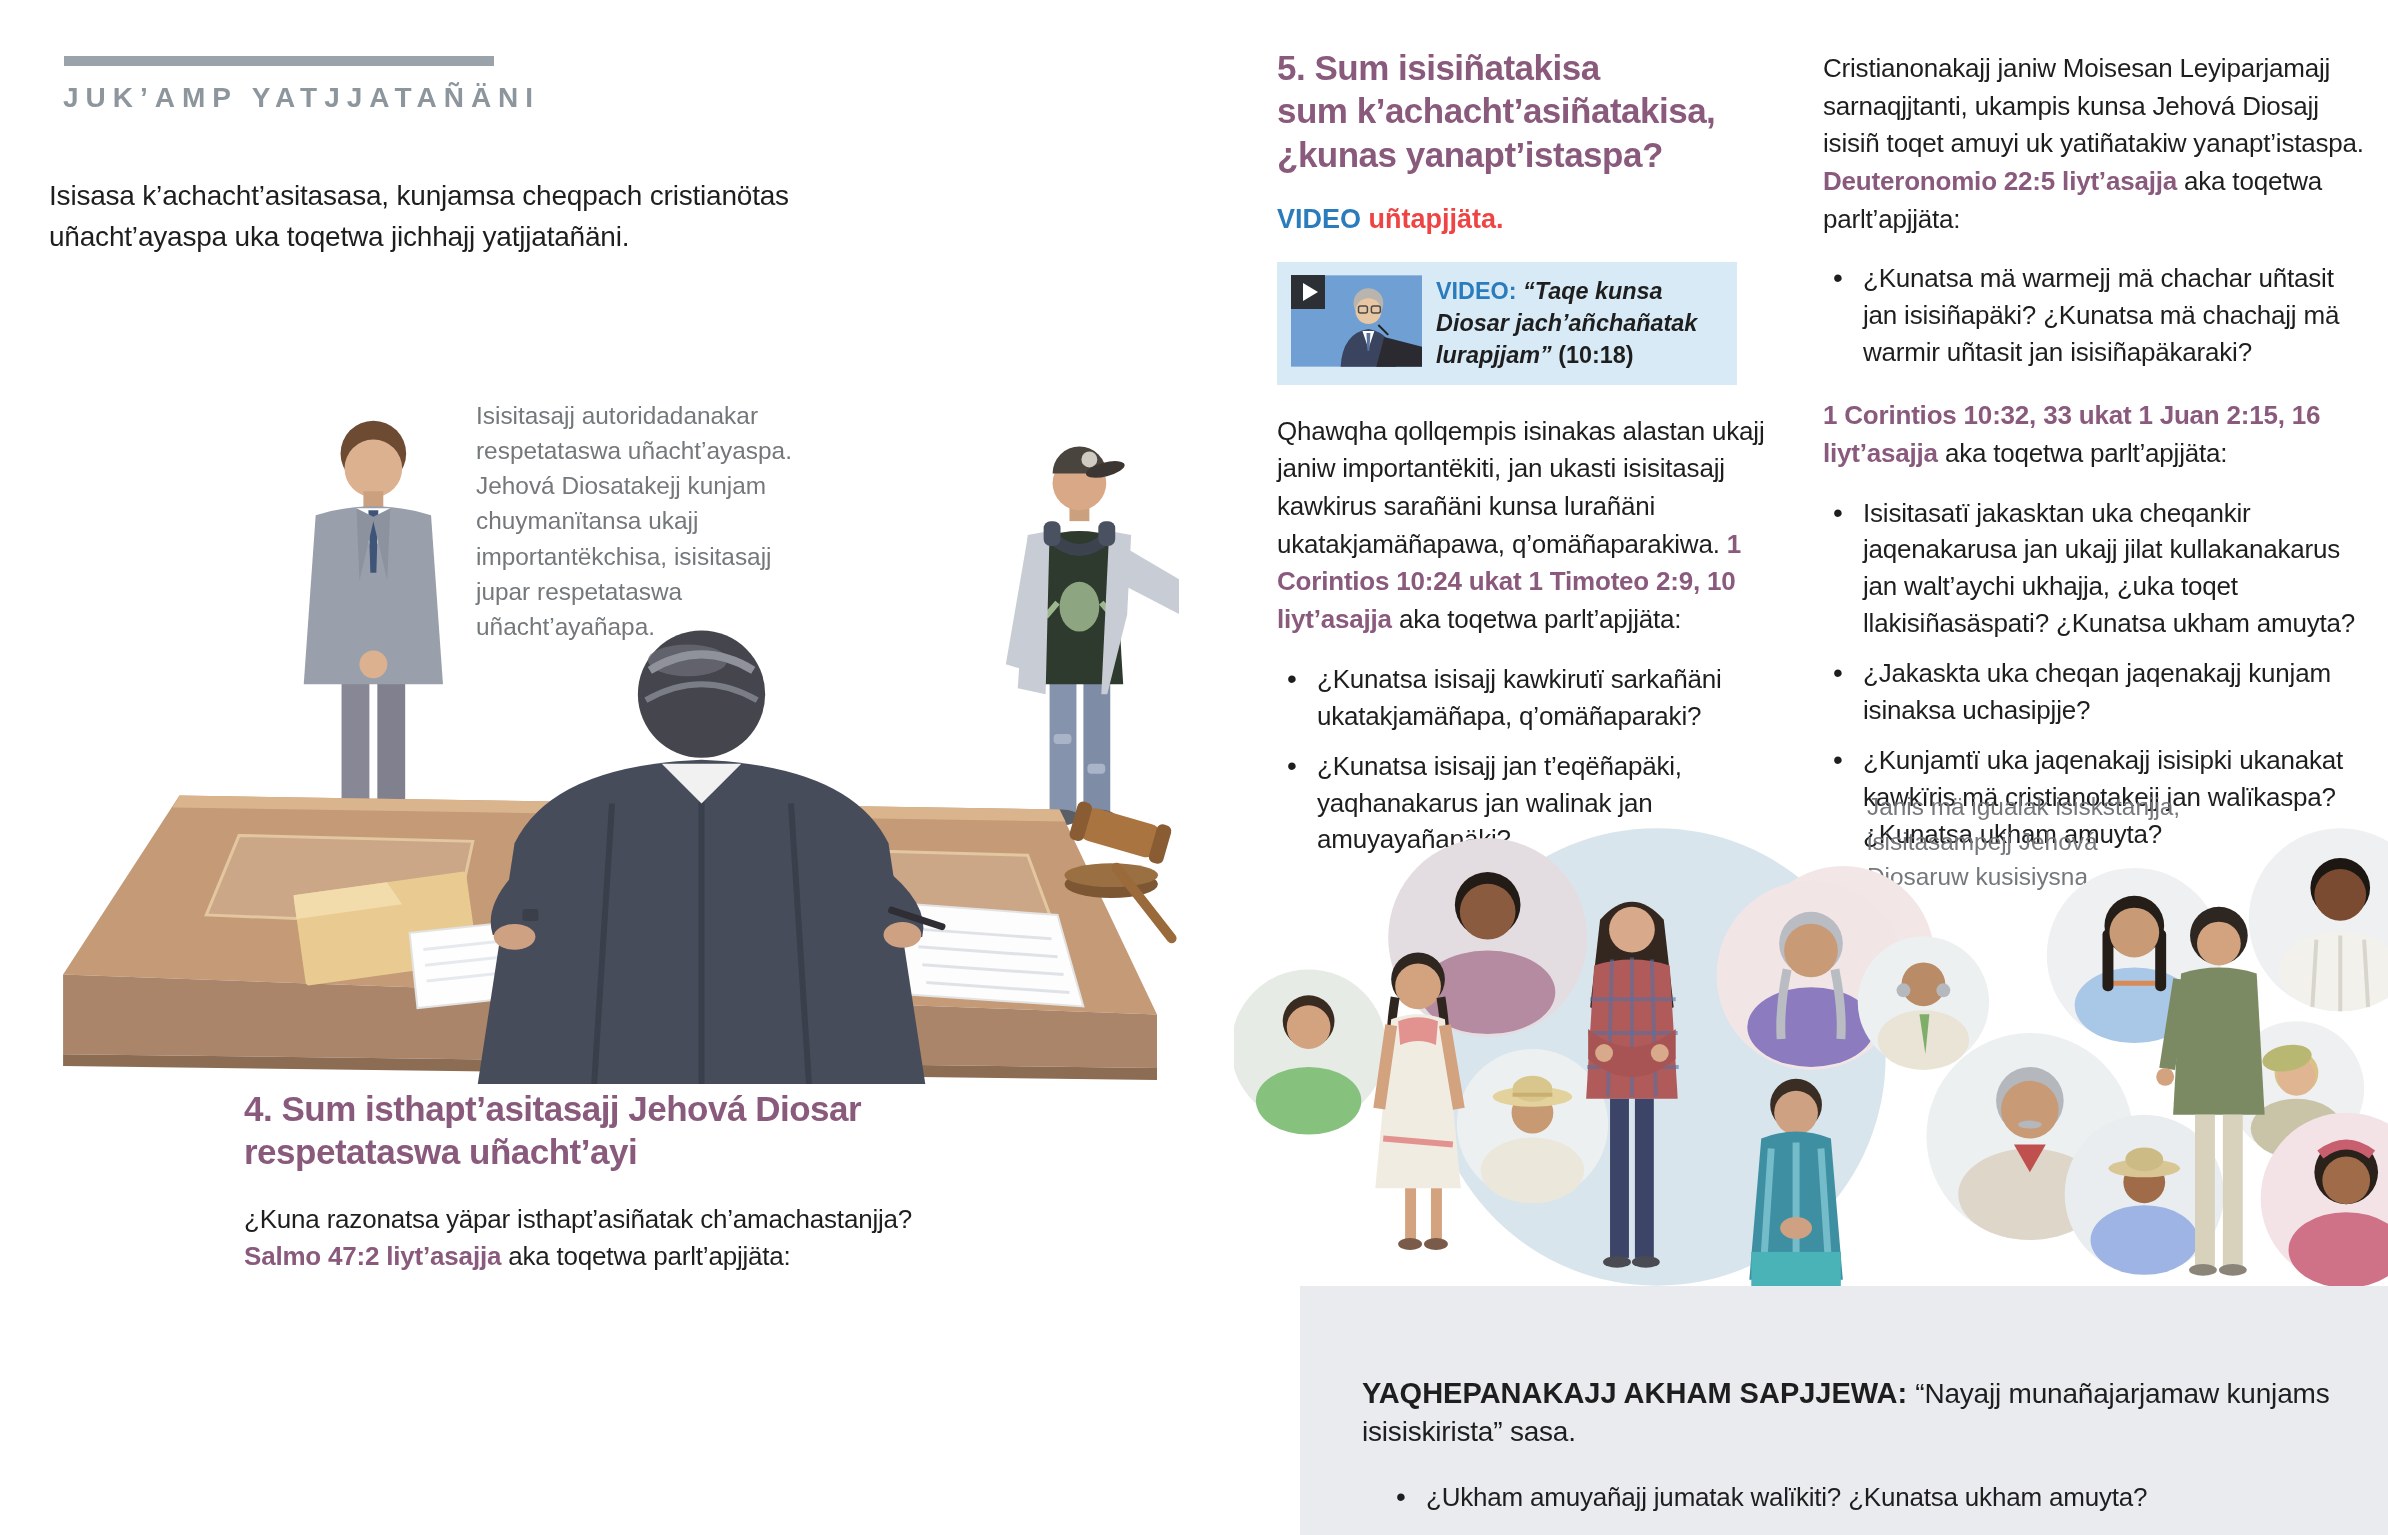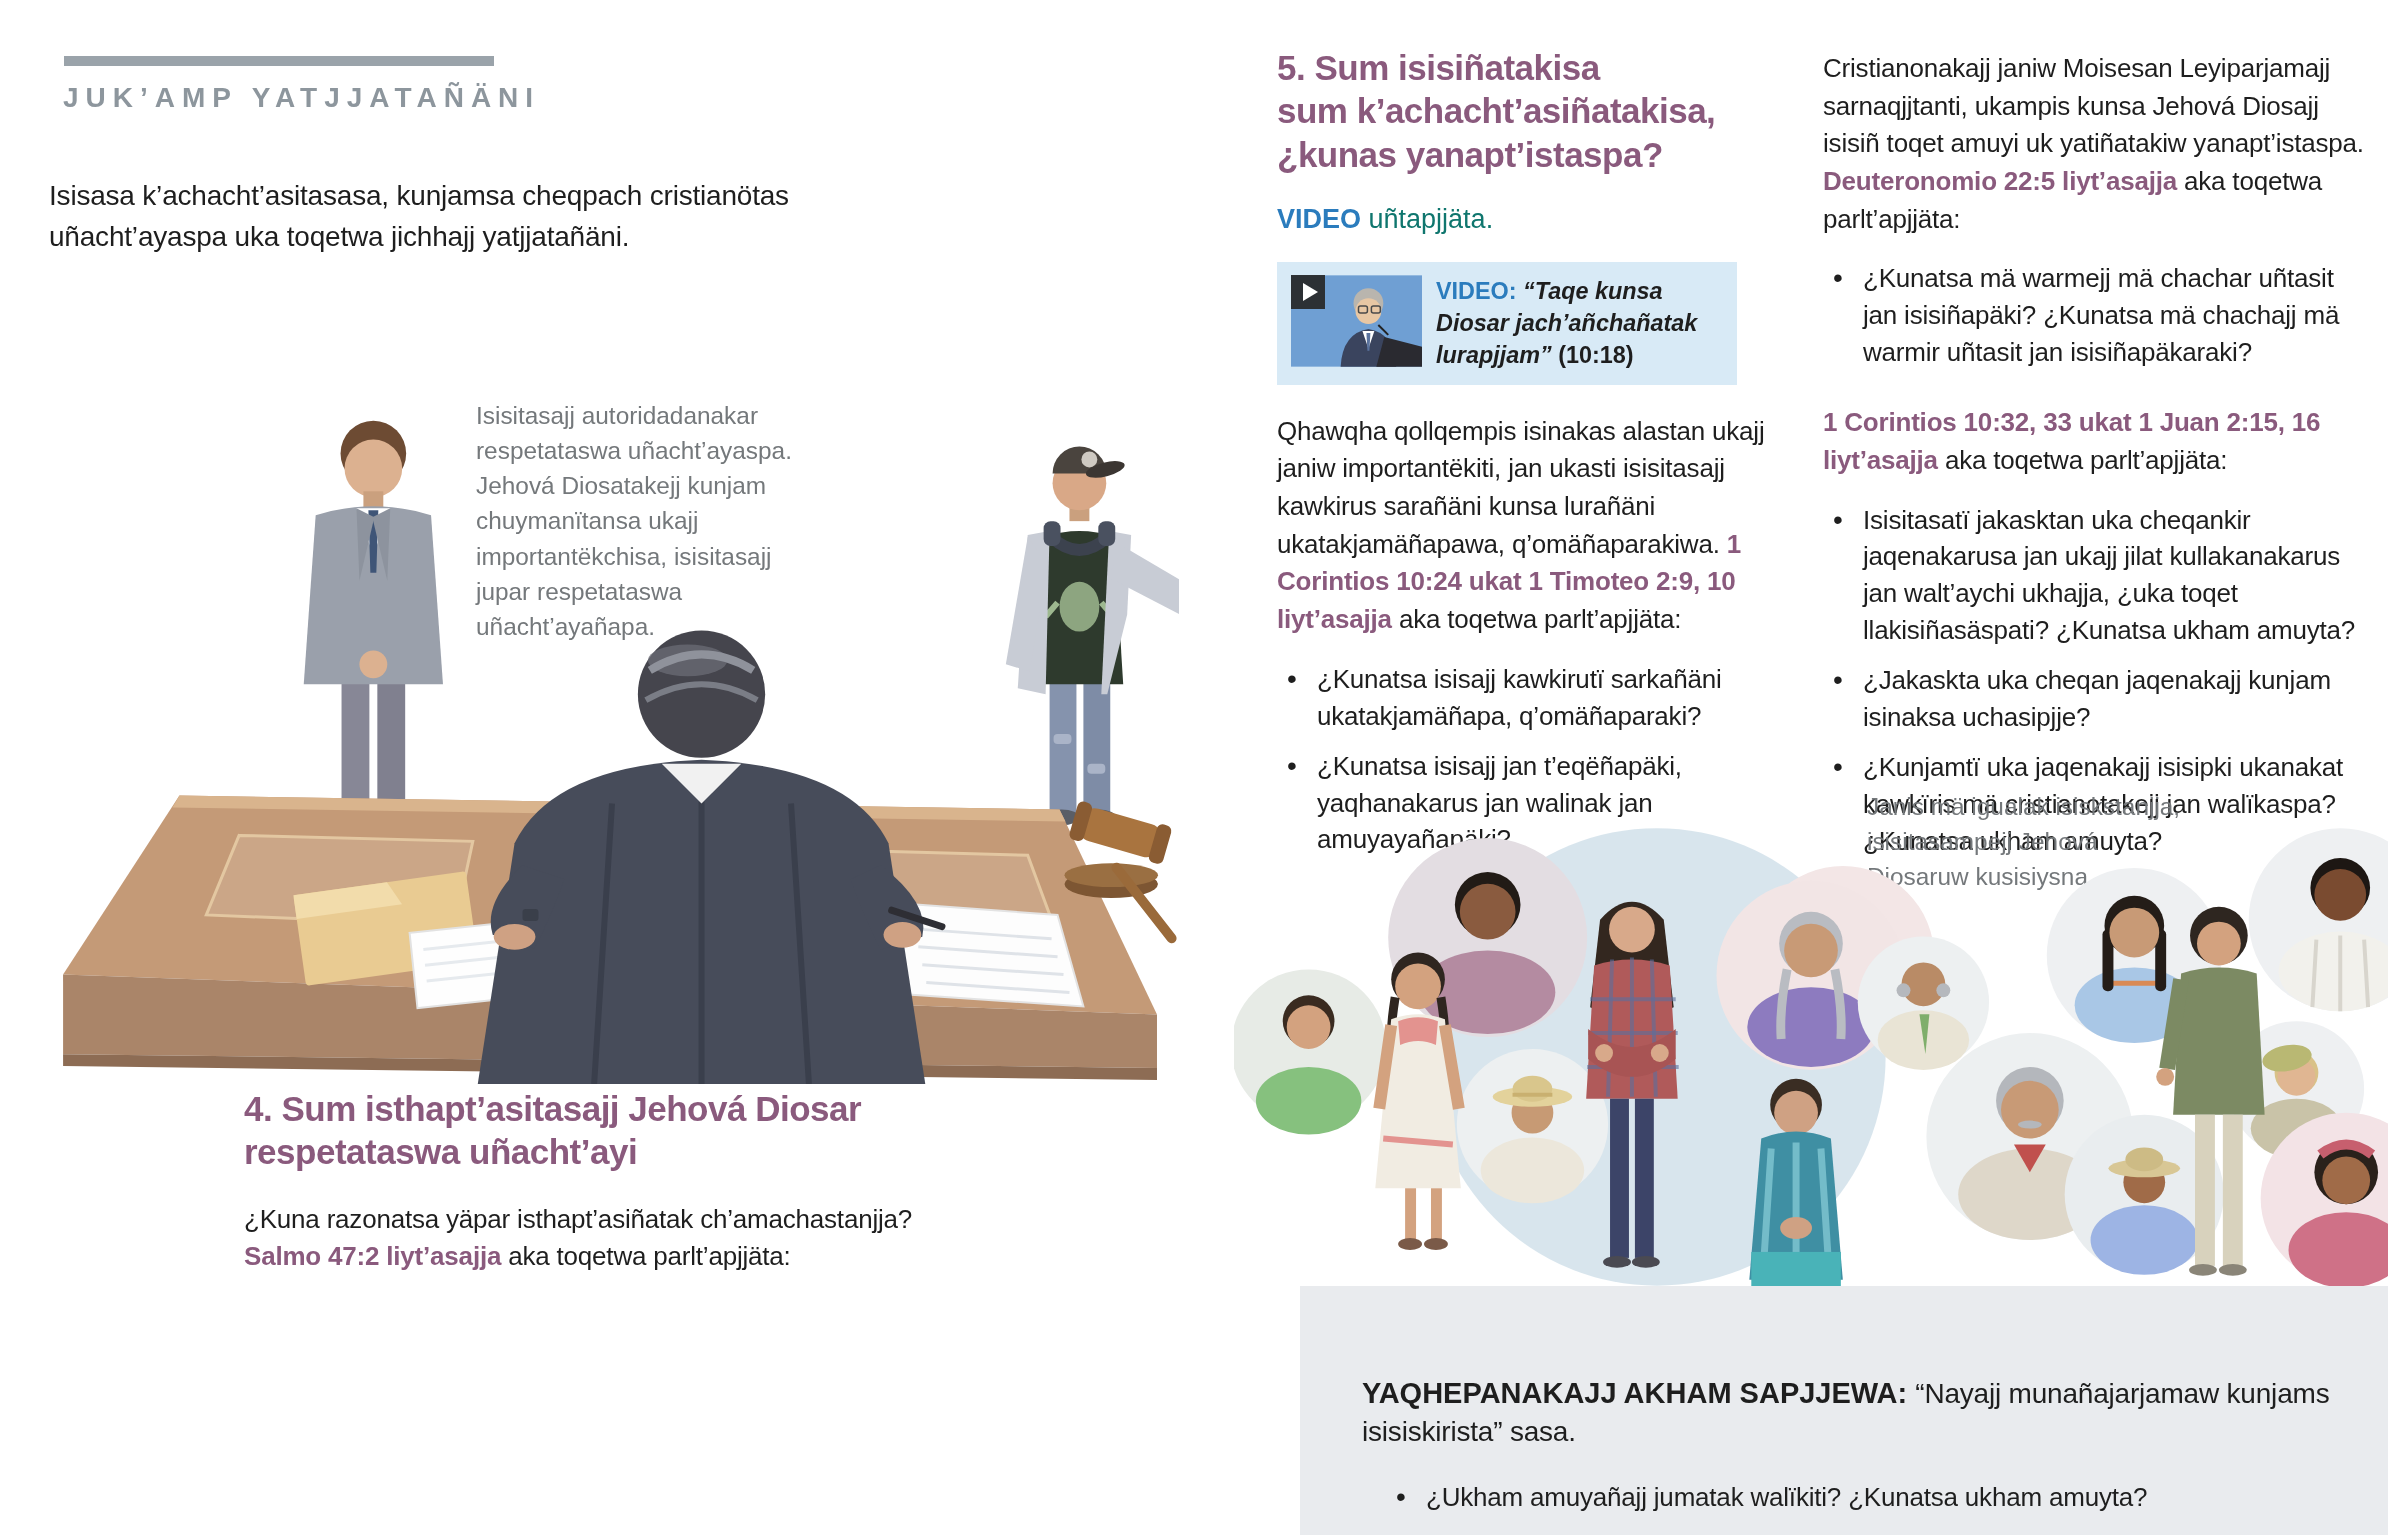--- a/index.html
+++ b/index.html
@@ -22,30 +22,30 @@
   ul.q li{position:relative;padding-left:40px;margin-bottom:13px;font-size:26px;line-height:1.42;letter-spacing:-0.2px;}
   ul.q li::before{content:"\2022";position:absolute;left:10px;top:-2px;font-size:28px;}
 
   
   .col-mid{position:absolute;left:1277px;top:46px;width:524px;}
   .col-right{position:absolute;left:1823px;top:50px;width:549px;}
   .col-right .body-par{margin-bottom:0;}
   .video-link{font-size:27px;margin-top:28px;}
   .seg-ref{color:#8a5a7d;font-weight:bold;}
   .seg-blue-bold{color:#2b7cbd;font-weight:bold;}
-  .seg-blue{color:#0f766e;font-weight:normal;}
+  .seg-blue{color:#ef4444;font-weight:bold;}
   .seg-bold{font-weight:bold;}
   .seg-italic-bold{font-weight:bold;font-style:italic;}
   .video-box{margin-top:26px;background:#d8eaf6;width:460px;padding:13px 14px;display:flex;gap:14px;box-sizing:border-box;cursor:pointer;}
   .thumb{position:relative;width:131px;height:92px;flex:0 0 auto;}
   .play-btn{position:absolute;left:0;top:0;width:34px;height:34px;background:rgba(38,38,38,.92);display:flex;align-items:center;justify-content:center;}
   .play-btn svg{display:block;}
   .video-text{font-size:23.4px;line-height:1.36;padding-top:1px;}
   .mt28{margin-top:28px;}
-  .mt30{margin-top:33px;}
+  .mt30{margin-top:26px;}
 
   
   .group-wrap{position:absolute;left:1234px;top:808px;width:1154px;height:480px;}
 
   
   .review-box{position:absolute;left:1300px;top:1286px;width:1142px;height:295px;background:#e9ebee;box-sizing:border-box;padding:60px 60px 0 62px;}
   .review-line{font-size:28px;line-height:1.35;letter-spacing:-0.2px;}
   .review-line .seg-bold{font-size:29px;letter-spacing:0;}
   .review-box ul.q{margin-top:26px;margin-left:24px;}
 </style>

